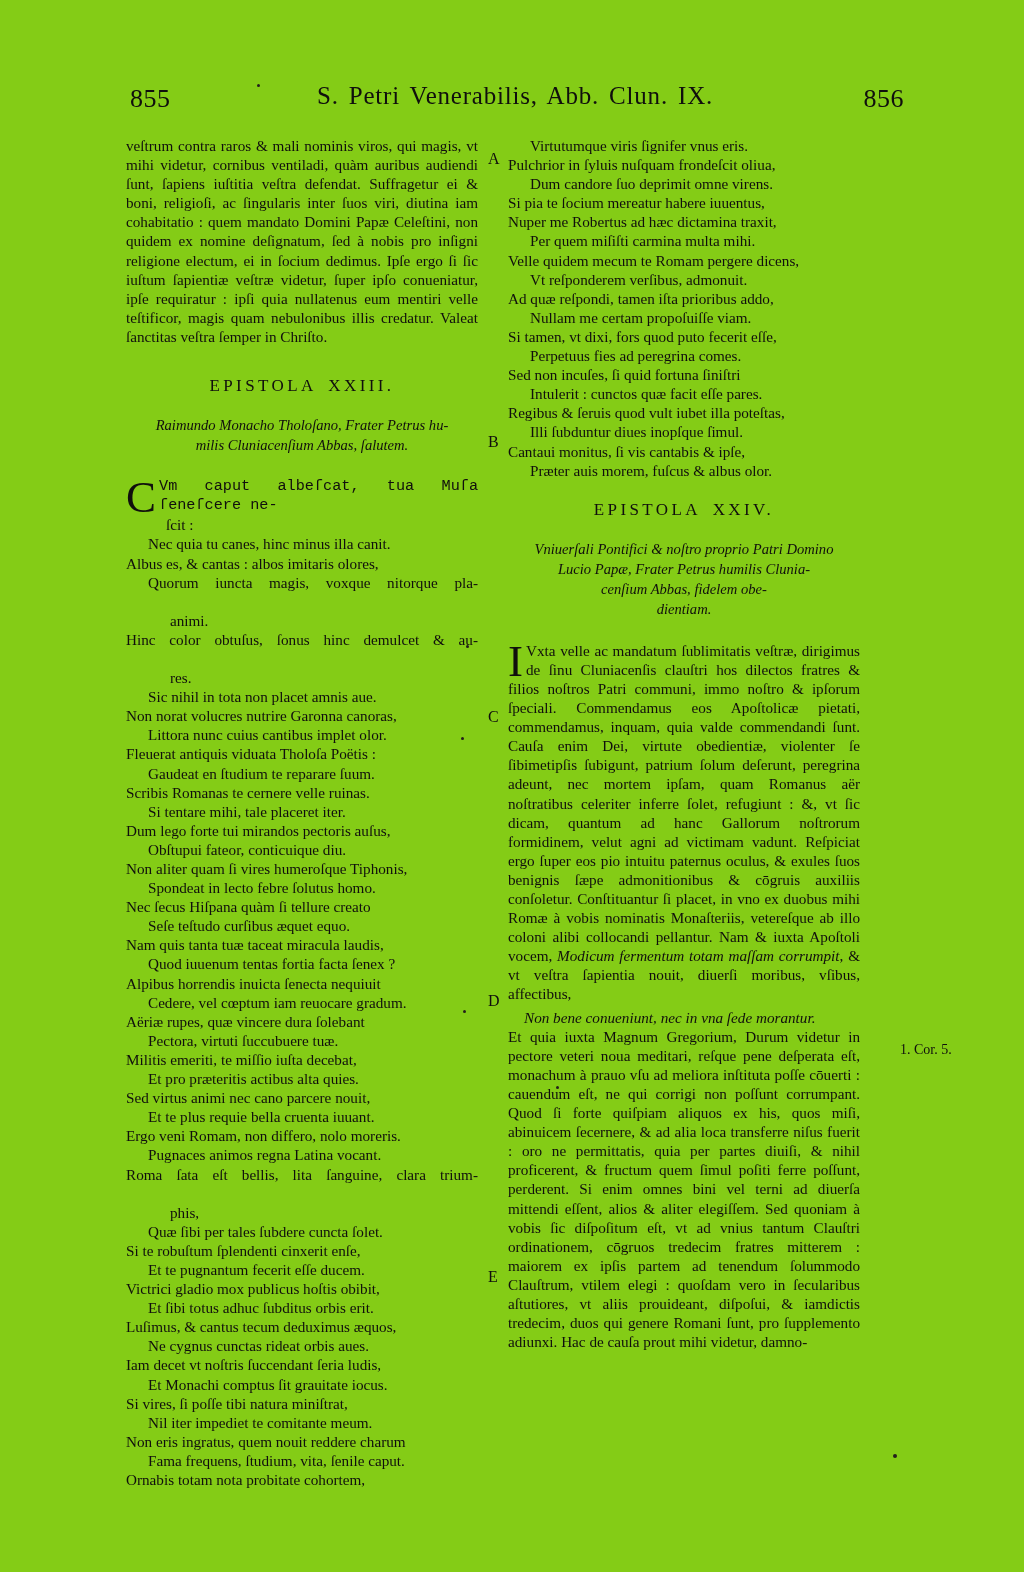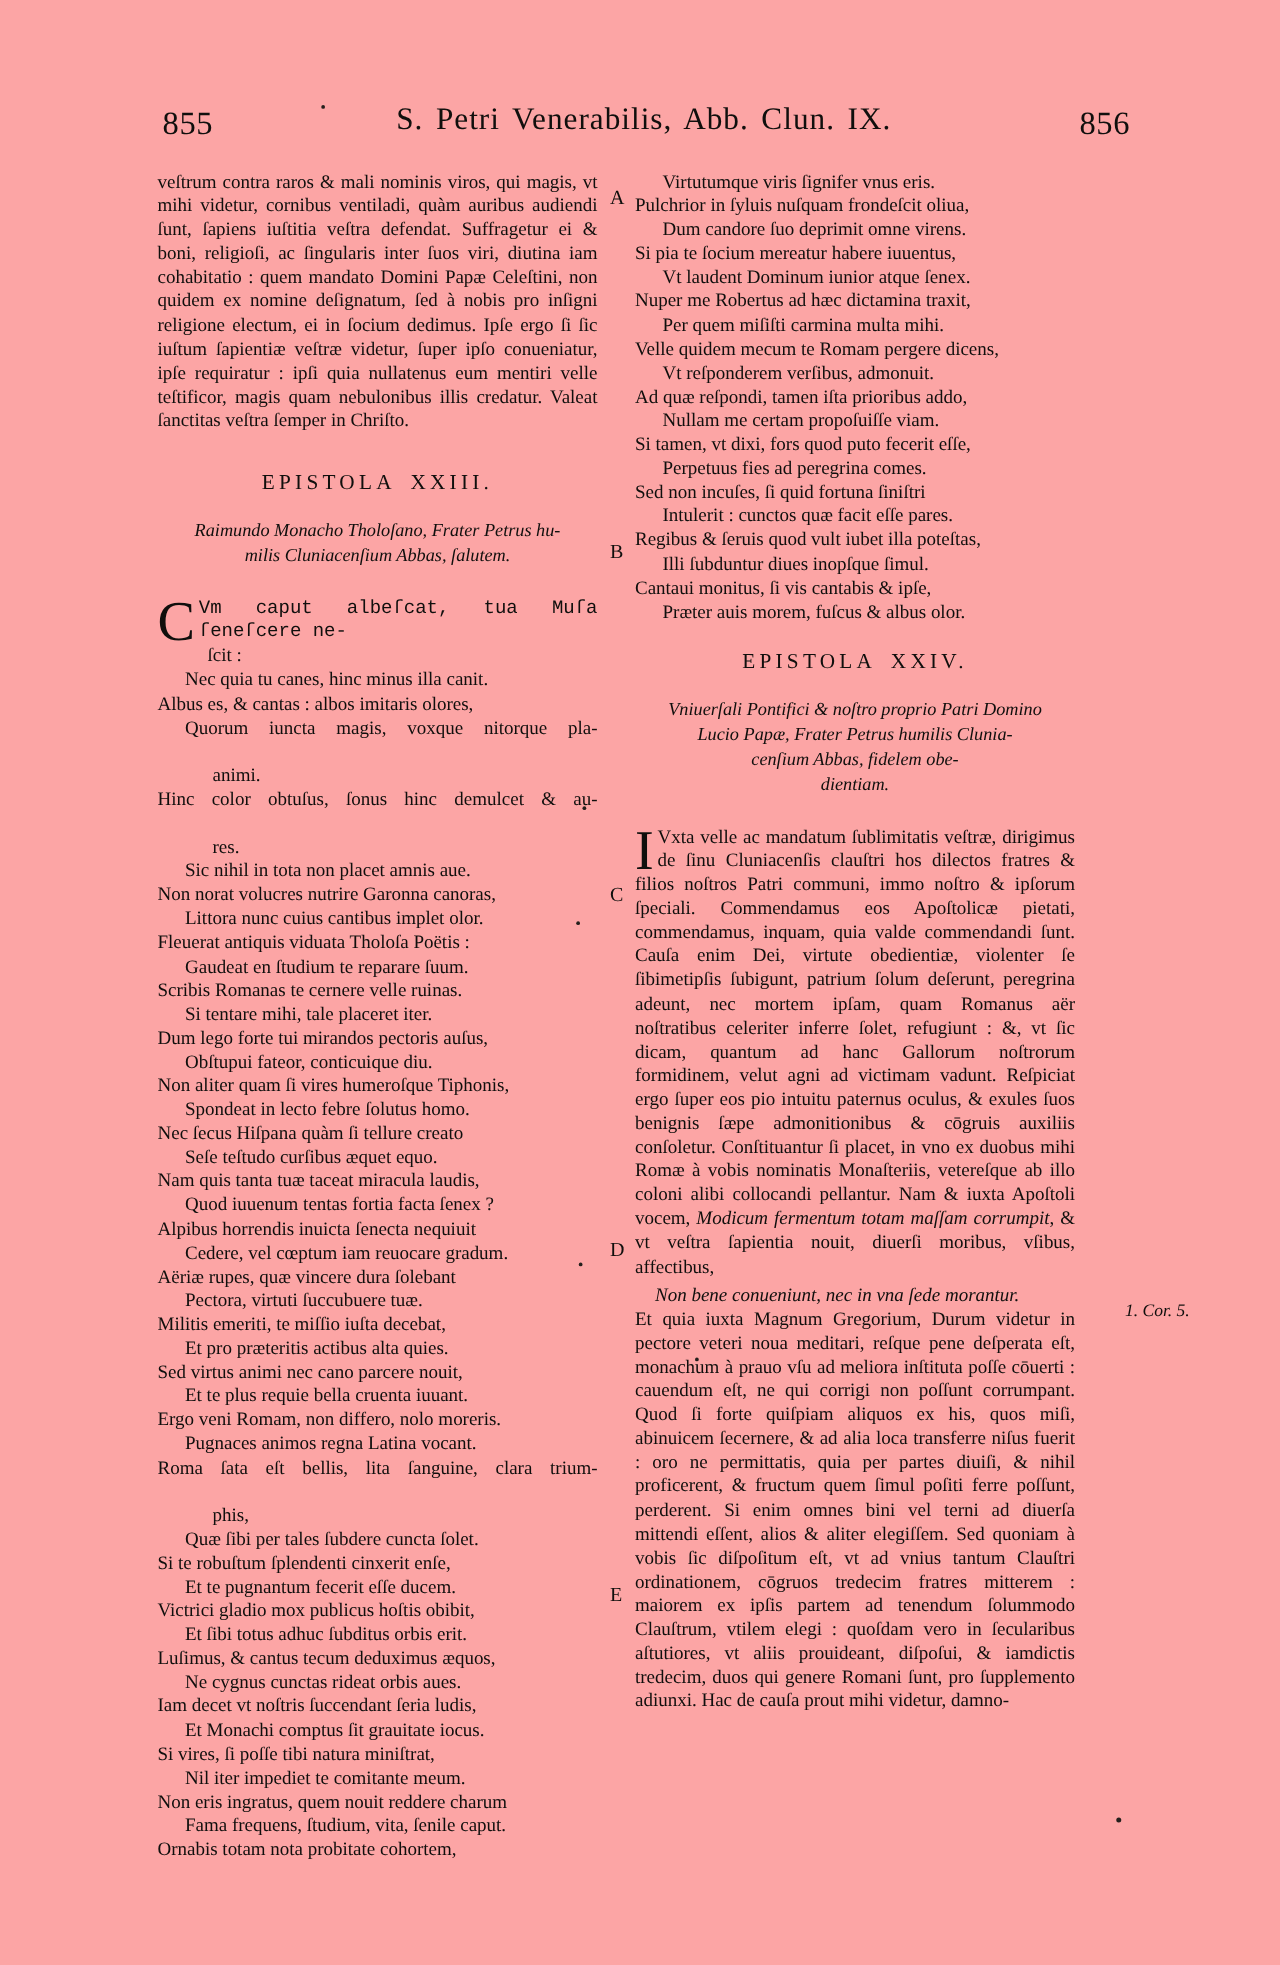--- a/index.html
+++ b/index.html
@@ -5,21 +5,21 @@
   html, body {
     margin: 0;
     padding: 0;
     background: #ffffff;
   }
   .page {
     position: relative;
     width: 1024px;
     height: 1572px;
     margin: 0 auto;
-    background: #fca5a5;
+    background: #84cc16;
     overflow: hidden;
     font-family: "Liberation Serif", "DejaVu Serif", serif;
     color: #100f0d;
   }
 
   
   .runhead {
     position: absolute;
     left: 120px;
     top: 82px;
@@ -137,21 +137,20 @@
   
   .marginal-letter {
     position: absolute;
     font-size: 16px;
     font-family: "Liberation Serif", "DejaVu Serif", serif;
   }
 
   
   .margin-note {
     position: absolute;
-    font-style: italic;
     font-size: 14px;
     white-space: nowrap;
   }
 
   
   .speck {
     position: absolute;
     background: #241f1c;
     border-radius: 50%;
   }
@@ -249,21 +248,20 @@
     </div>
   </div>
 
   <div class="col col-right">
 
     <div class="verse">
       <span class="v even">Virtutumque viris ſignifer vnus eris.</span>
       <span class="v">Pulchrior in ſyluis nuſquam frondeſcit oliua,</span>
       <span class="v even">Dum candore ſuo deprimit omne virens.</span>
       <span class="v">Si pia te ſocium mereatur habere iuuentus,</span>
-      <span class="v even">Vt laudent Dominum iunior atque ſenex.</span>
       <span class="v">Nuper me Robertus ad hæc dictamina traxit,</span>
       <span class="v even">Per quem miſiſti carmina multa mihi.</span>
       <span class="v">Velle quidem mecum te Romam pergere dicens,</span>
       <span class="v even">Vt reſponderem verſibus, admonuit.</span>
       <span class="v">Ad quæ reſpondi, tamen iſta prioribus addo,</span>
       <span class="v even">Nullam me certam propoſuiſſe viam.</span>
       <span class="v">Si tamen, vt dixi, fors quod puto fecerit eſſe,</span>
       <span class="v even">Perpetuus fies ad peregrina comes.</span>
       <span class="v">Sed non incuſes, ſi quid fortuna ſiniſtri</span>
       <span class="v even">Intulerit : cunctos quæ facit eſſe pares.</span>

